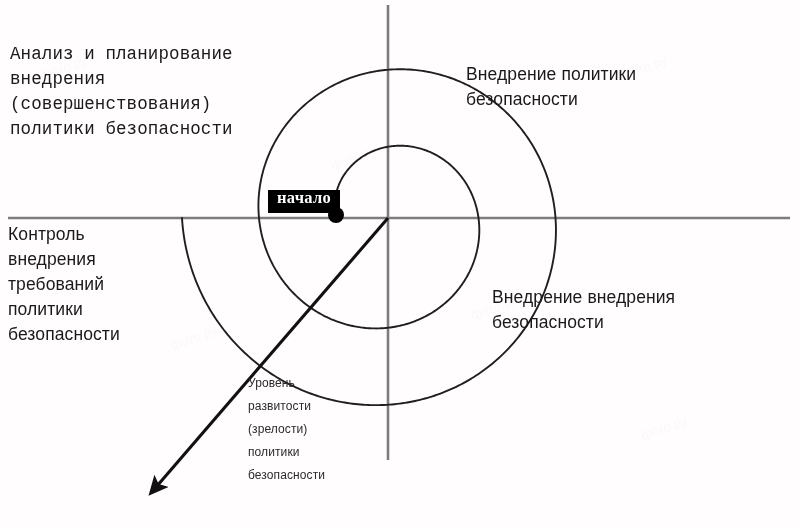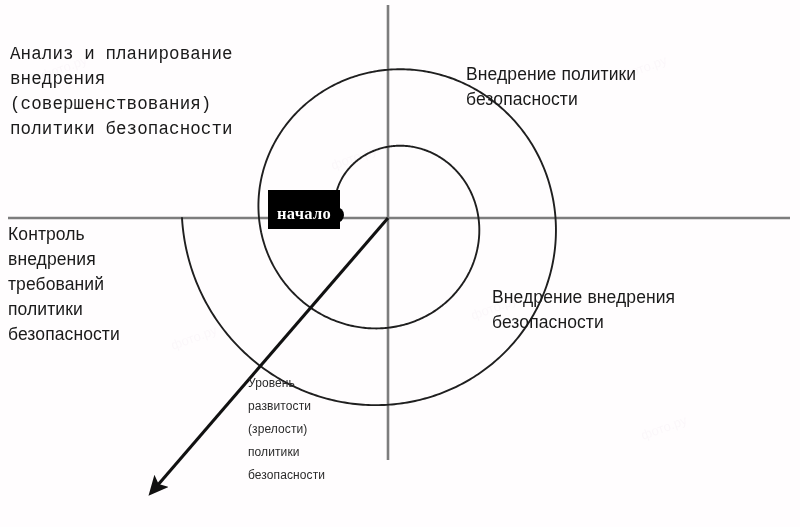--- a/index.html
+++ b/index.html
@@ -45,21 +45,21 @@
   .start-badge {
     position: absolute;
     left: 268px;
     top: 190px;
     background: #000000;
     color: #ffffff;
     font-family: "Liberation Serif", serif;
     font-weight: bold;
     font-size: 16.5px;
     line-height: 16px;
-    padding: 16px 9px 7px 9px;
+    padding: 0 9px 7px 9px;
     letter-spacing: 0.3px;
   }
   .wm {
     position: absolute;
     color: rgba(160,120,160,0.045);
     font-size: 13px;
     font-family: "Liberation Sans", sans-serif;
     transform: rotate(-20deg);
     user-select: none;
     pointer-events: none;

